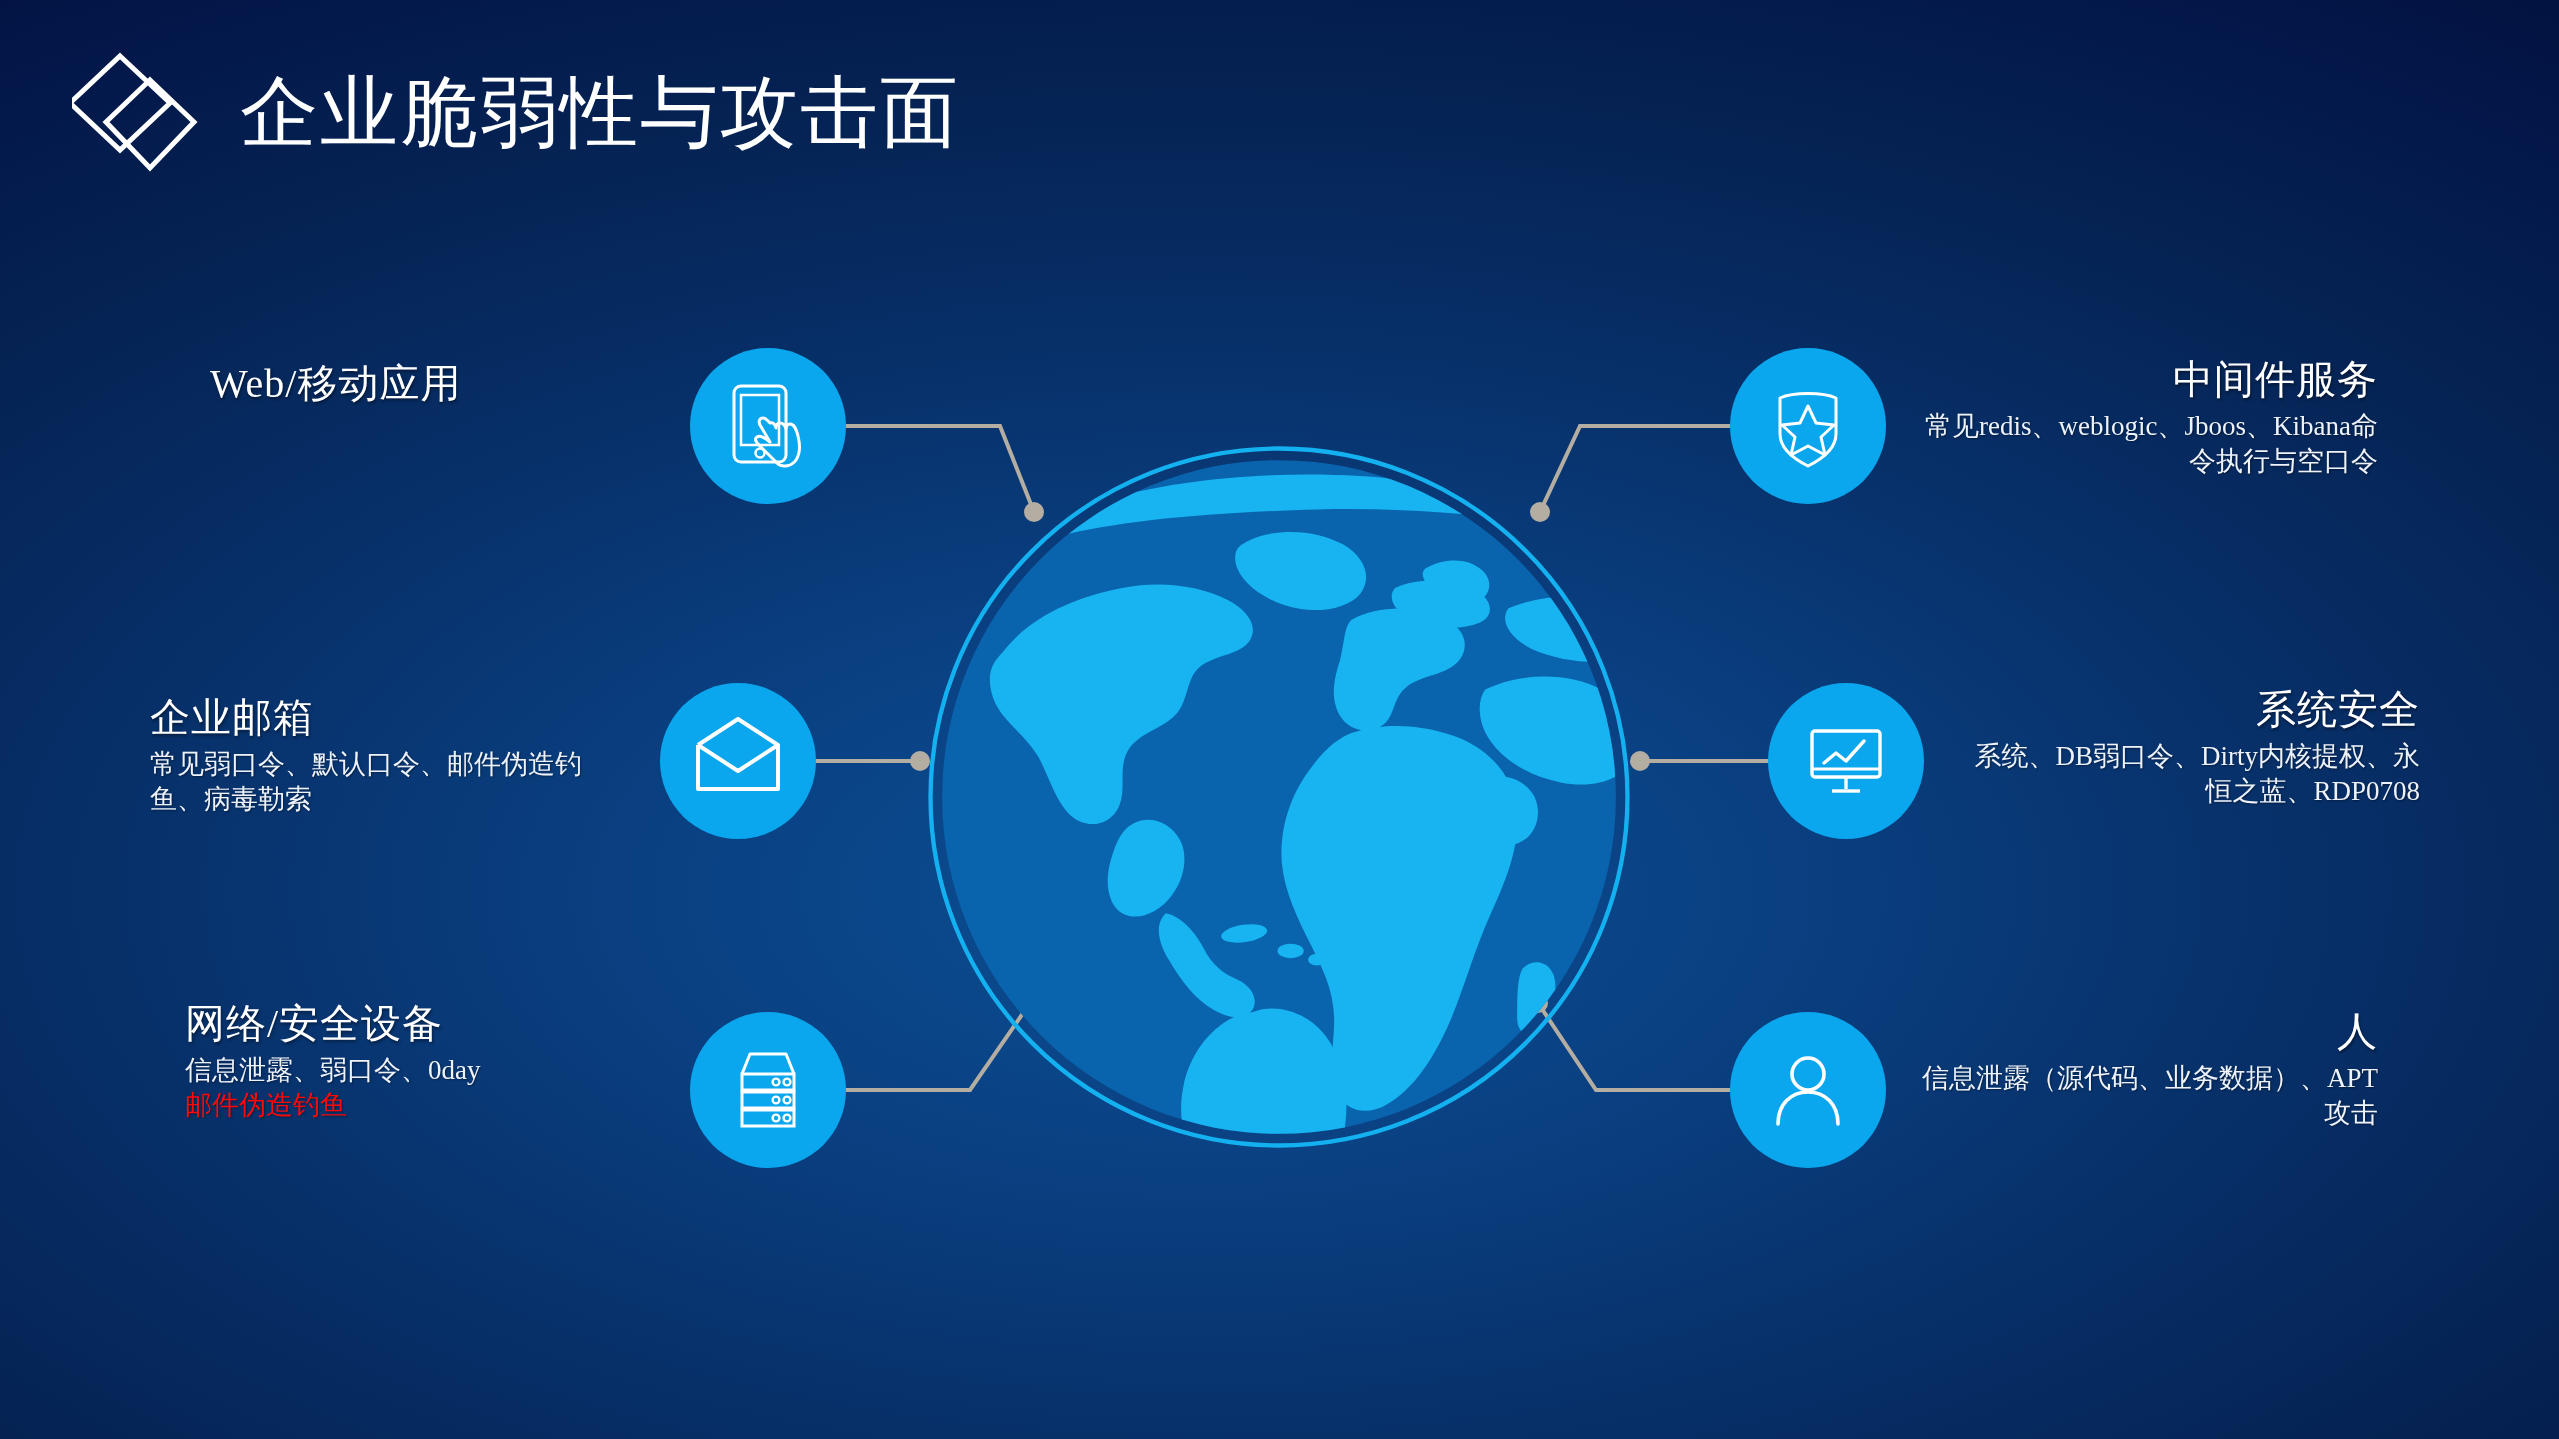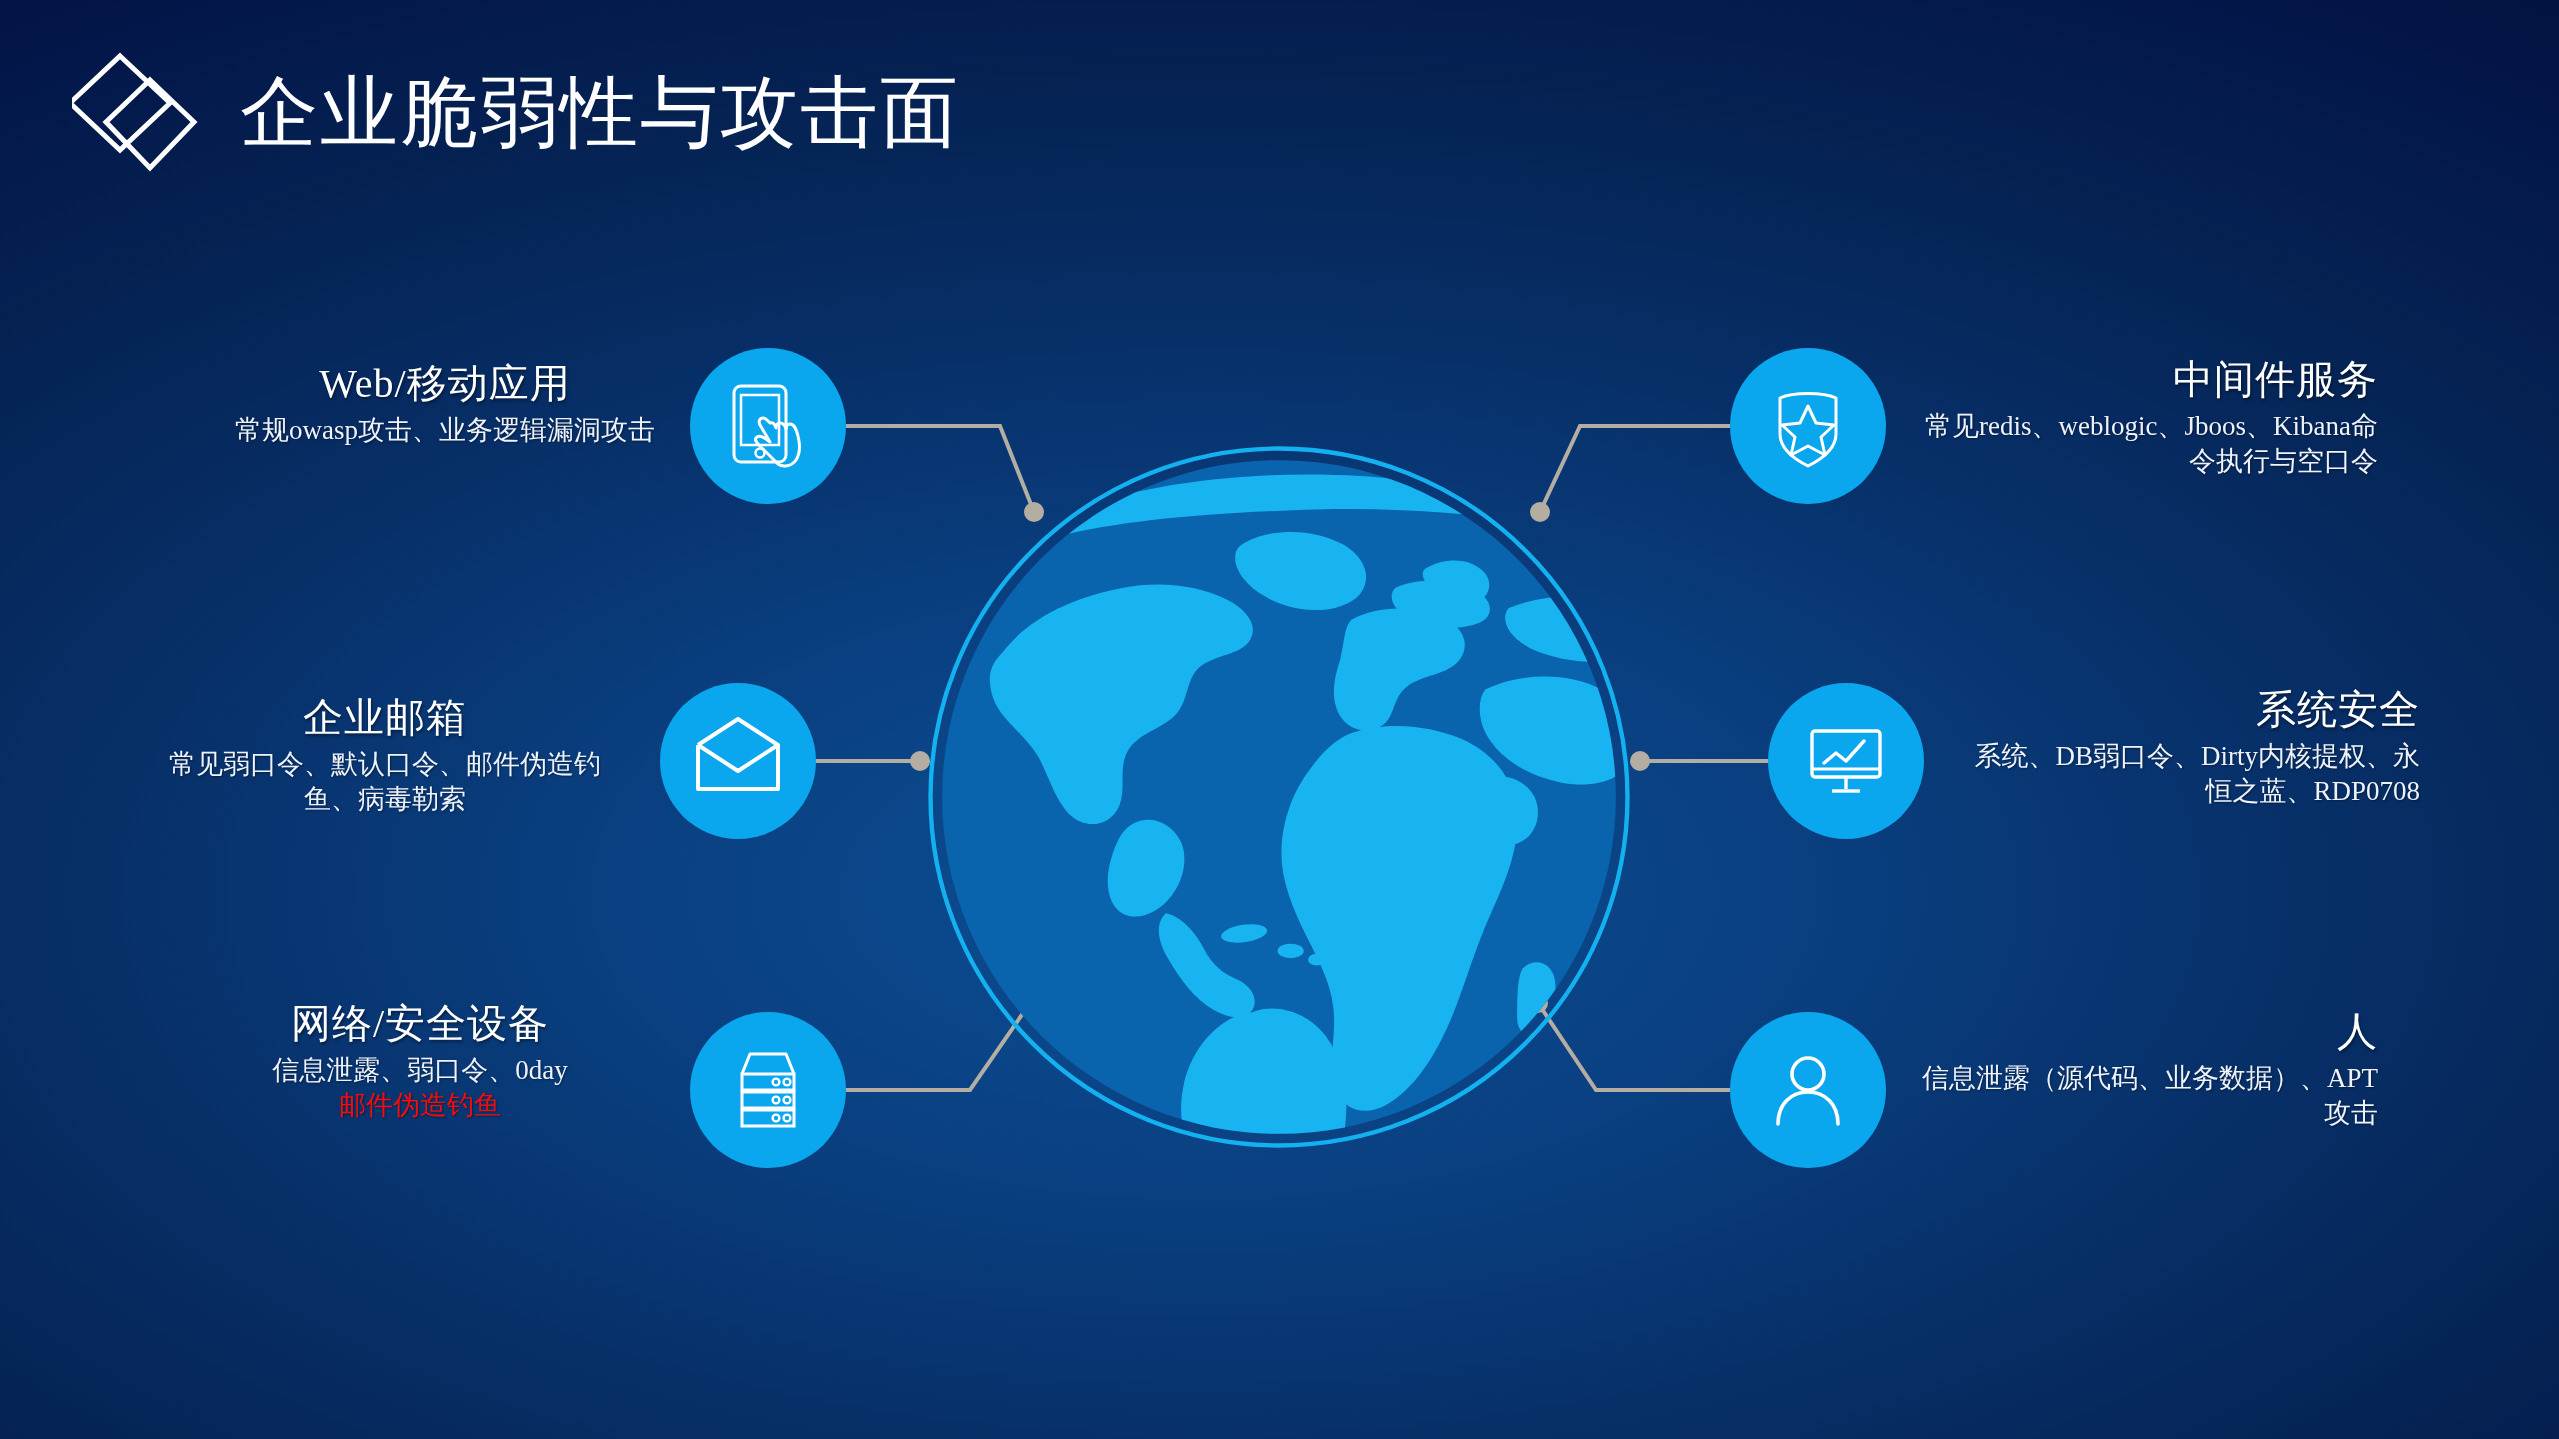--- a/index.html
+++ b/index.html
@@ -67,21 +67,21 @@
     height: 156px;
     border-radius: 50%;
     background: #0aa7ee;
     display: flex;
     align-items: center;
     justify-content: center;
   }
   .node-circle svg { display: block; }
 
   .node-text { position: absolute; width: 470px; }
-  .node-text.right-align { text-align: center; }
+  .node-text.right-align { text-align: left; }
   .node-text.left-align  { text-align: right; }
 
   .node-title {
     color: #ffffff;
     font-size: 40px;
     line-height: 1.12;
     letter-spacing: 1px;
     text-shadow: 1px 2px 3px rgba(0,0,0,.45);
     white-space: nowrap;
   }
@@ -235,21 +235,20 @@
         <rect x="21" y="17" width="38" height="50" fill="none" stroke="#fff" stroke-width="2.5"></rect>
         <circle cx="40" cy="75" r="4.5" fill="none" stroke="#fff" stroke-width="2.5"></circle>
         <path d="M43,40 C40,40 38,43 40,47 L50,64 C44,59 40,57 37,59 C34,61 36,64 39,67 L58,86
                  C63,90 72,88 76,82 C80,76 80,66 78,58 C76,50 74,46 70,46
                  C67,46 66,48 66,51 C65,47 63,45 60,45 C57,45 56,47 56,50
                  C55,46 53,44 50,45 L47,42 C46,41 45,40 43,40 Z" fill="none" stroke="#fff" stroke-width="3" stroke-linejoin="round"></path>
       </svg>
     </div>
     <div class="node-text right-align">
       <div class="node-title">Web/移动应用</div>
-      <div class="node-desc">常规owasp攻击、业务逻辑漏洞攻击</div>
     </div>
   </div>
 
   <div class="node" id="node-mail">
     <div class="node-circle">
       <svg width="100" height="100" viewBox="0 0 100 100">
         <polyline points="10,34 10,78 90,78 90,34" fill="none" stroke="#fff" stroke-width="4" stroke-linejoin="round"></polyline>
         <polyline points="10,34 50,8 90,34 50,60 10,34" fill="none" stroke="#fff" stroke-width="4" stroke-linejoin="round"></polyline>
       </svg>
     </div>

